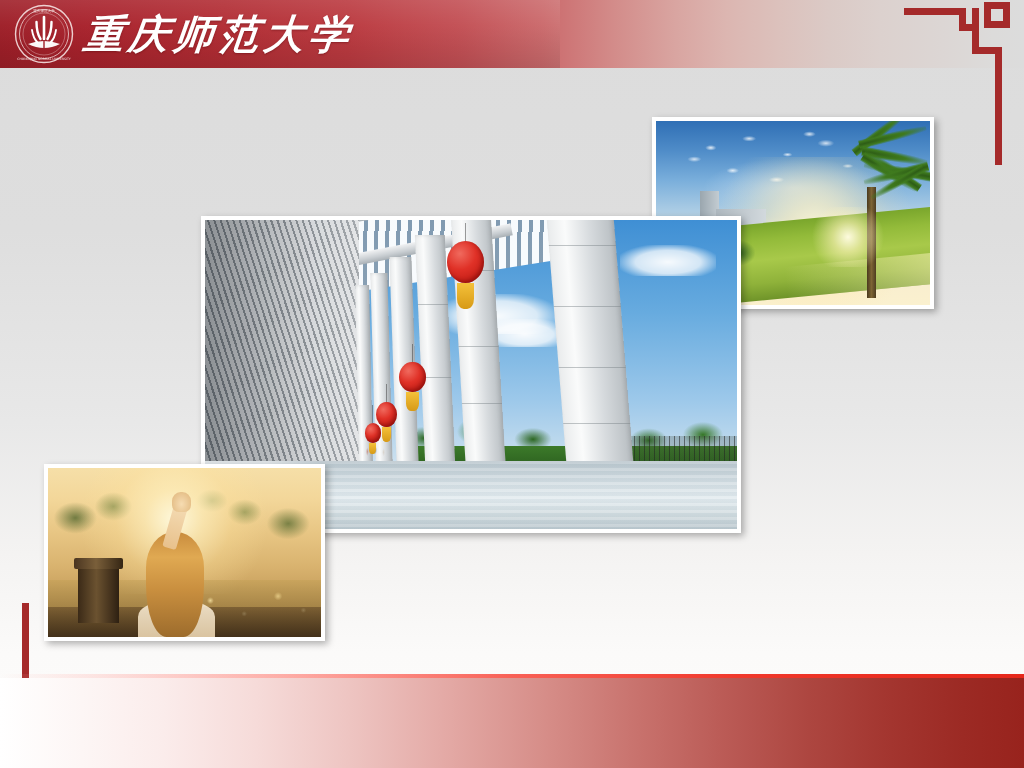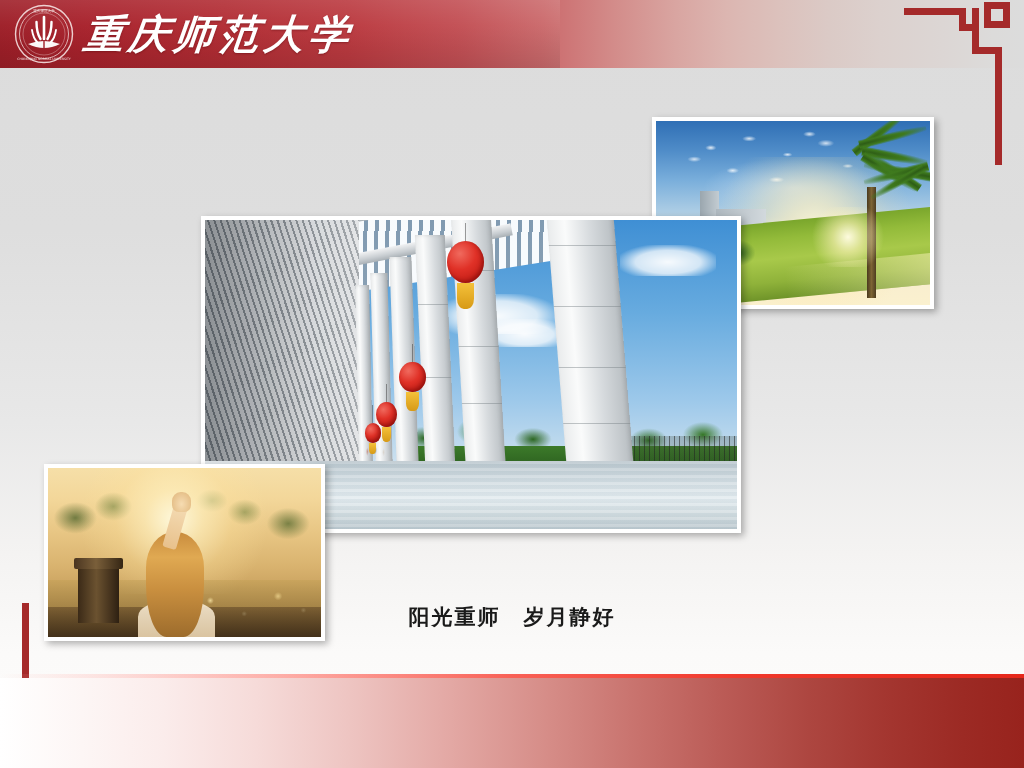--- a/index.html
+++ b/index.html
@@ -590,21 +590,20 @@
       <div class="pg-rail"></div>
       <div class="pg-post"></div>
       <div class="pg-post-cap"></div>
       <div class="pg-shoulder"></div>
       <div class="pg-hair"></div>
       <div class="pg-arm"></div>
       <div class="pg-hand"></div>
     </div>
   </div>
 
-  <div class="caption">阳光重师　岁月静好</div>
 
   <div class="ornament-bl">
     <svg viewBox="0 0 120 170" width="120" height="170" aria-hidden="true">
       <g fill="#a52a2a">
         <rect x="58" y="155" width="62" height="7"></rect>
         <rect x="58" y="140" width="7" height="22"></rect>
         <rect x="45" y="140" width="20" height="7"></rect>
         <rect x="45" y="116" width="7" height="46"></rect>
         <rect x="22" y="116" width="30" height="7"></rect>
         <rect x="14" y="161" width="26" height="7"></rect>

